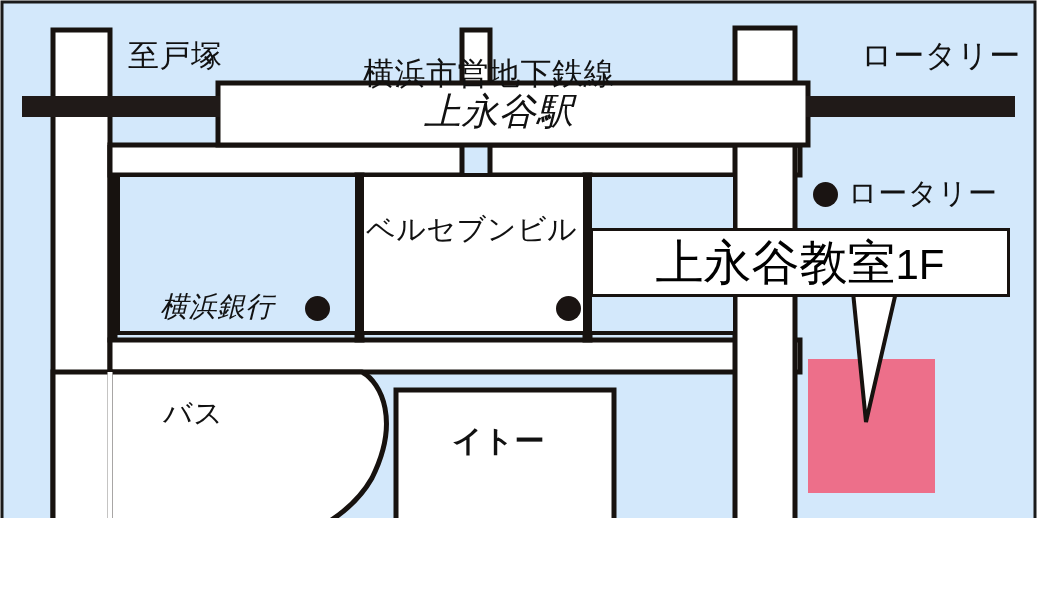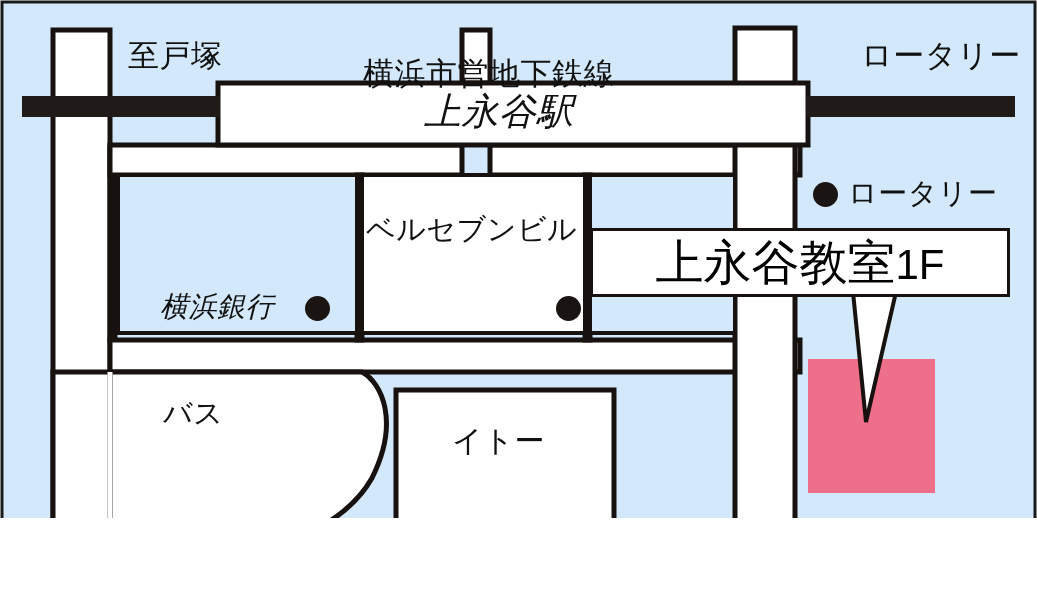--- a/index.html
+++ b/index.html
@@ -32,21 +32,21 @@
     letter-spacing: 0.5px;
     user-select: none;
   }
   .lbl-direction  { font-size: 31px; }
   .lbl-railline   { font-size: 31px; }
   .lbl-station    { font-size: 37px; font-style: italic; }
   .lbl-building   { font-size: 29px; margin-top: 28px; }
   .lbl-bank       { font-size: 28px; font-style: italic; }
   .lbl-poi        { font-size: 29px; }
   .lbl-rotary     { font-size: 29px; text-align: center; line-height: 1.28; }
-  .lbl-store      { font-size: 30px; text-align: center; line-height: 1.3; }
+  .lbl-store      { font-size: 30px; text-align: center; line-height: 1.3; font-weight: bold; }
 
   .dot-marker {
     position: absolute;
     width: 25px;
     height: 25px;
     border-radius: 50%;
     background: #1a1412;
   }
 
   #callout-box {

